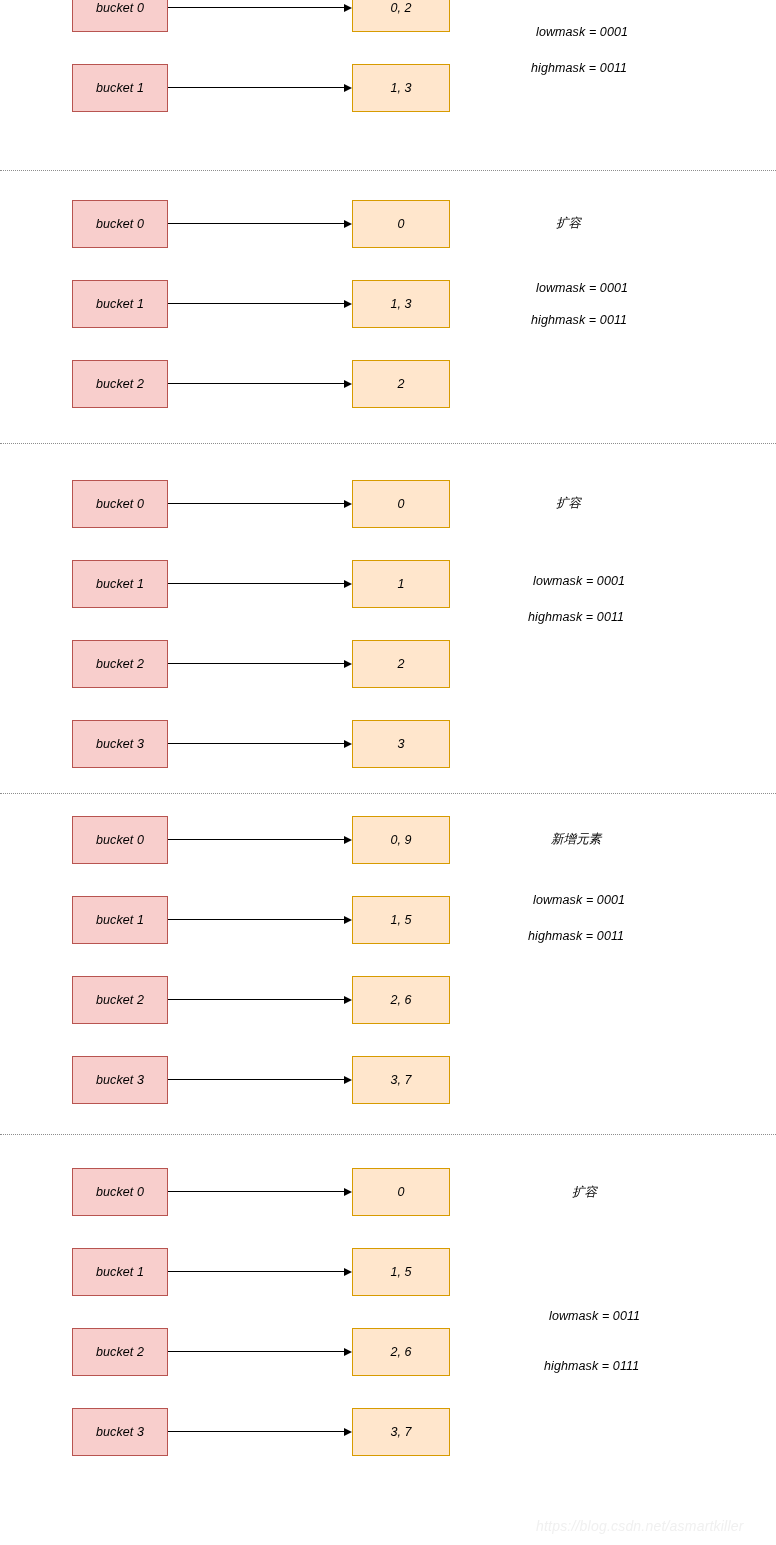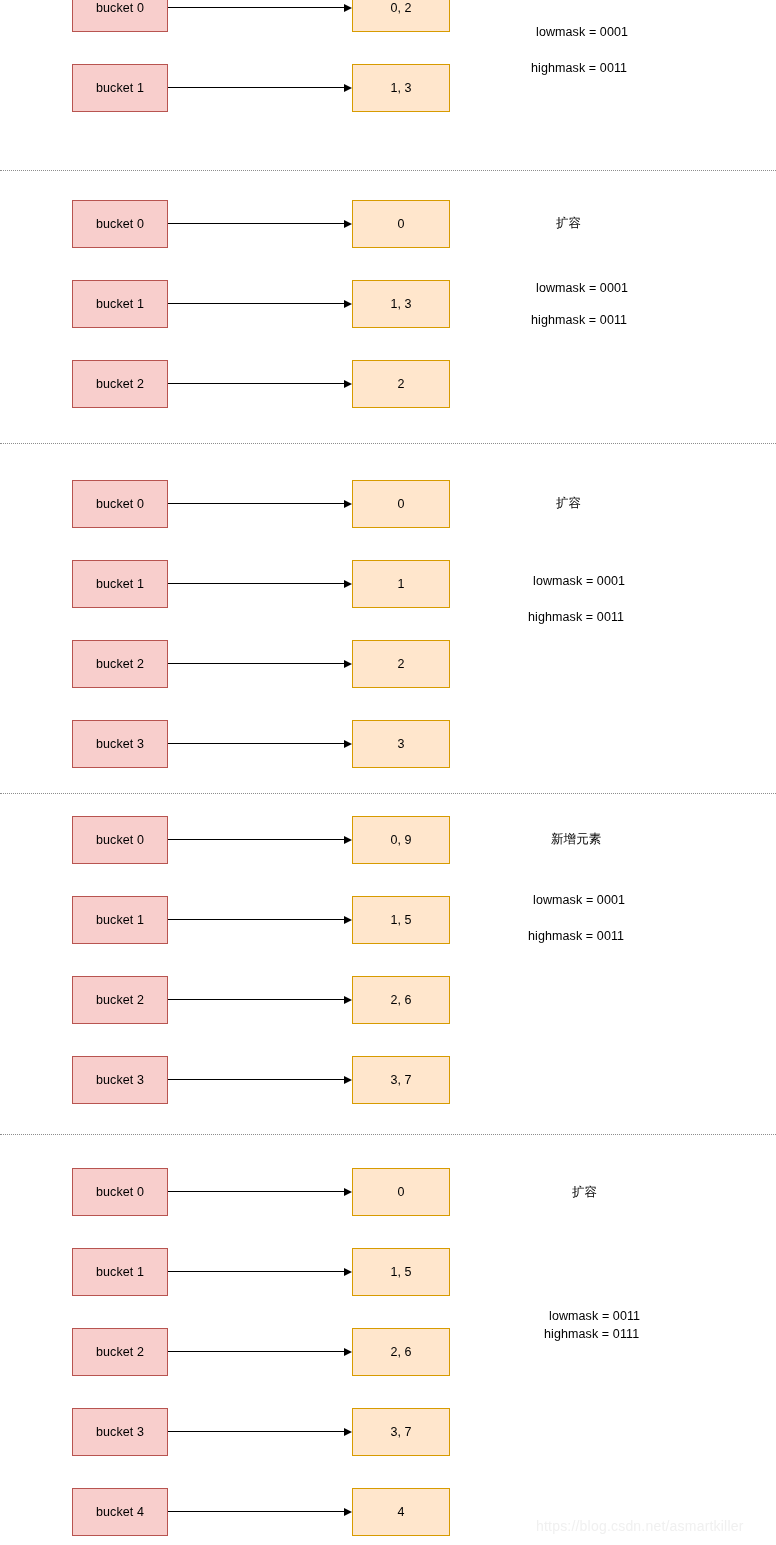--- a/index.html
+++ b/index.html
@@ -16,20 +16,21 @@
     font-family: "Liberation Sans", "DejaVu Sans", sans-serif;
     color: #000000;
   }
 
   #diagram-root {
     position: absolute;
     left: 0;
     top: 0;
     width: 776px;
     height: 1181px;
+    font-style: italic;
   }
 
   
   .section {
     position: absolute;
     left: 0;
     width: 776px;
   }
 
   
@@ -286,30 +287,22 @@
         <div class="value-box">2, 6</div>
       </div>
       <div class="bucket-row" style="top: 240px;">
         <div class="bucket-box">bucket 3</div>
         <div class="arrow">
           <div class="shaft"></div>
           <div class="head"></div>
         </div>
         <div class="value-box">3, 7</div>
       </div>
-      <div class="bucket-row" style="top: 320px;">
-        <div class="bucket-box">bucket 4</div>
-        <div class="arrow">
-          <div class="shaft"></div>
-          <div class="head"></div>
-        </div>
-        <div class="value-box">4</div>
-      </div>
       <div class="annotation" style="left: 572px; top: 18px;">扩容</div>
       <div class="annotation" style="left: 549px; top: 142px;">lowmask = 0011</div>
-      <div class="annotation" style="left: 544px; top: 160px;">highmask = 0111</div>
+      <div class="annotation" style="left: 544px; top: 192px;">highmask = 0111</div>
     </div>
     <div class="separator" style="top: 170px;"></div>
     <div class="separator" style="top: 443px;"></div>
     <div class="separator" style="top: 793px;"></div>
     <div class="separator" style="top: 1134px;"></div>
     <div class="watermark" style="left: 536px; top: 1518px;">https://blog.csdn.net/asmartkiller</div>
   </div>
 
 </body></html>

